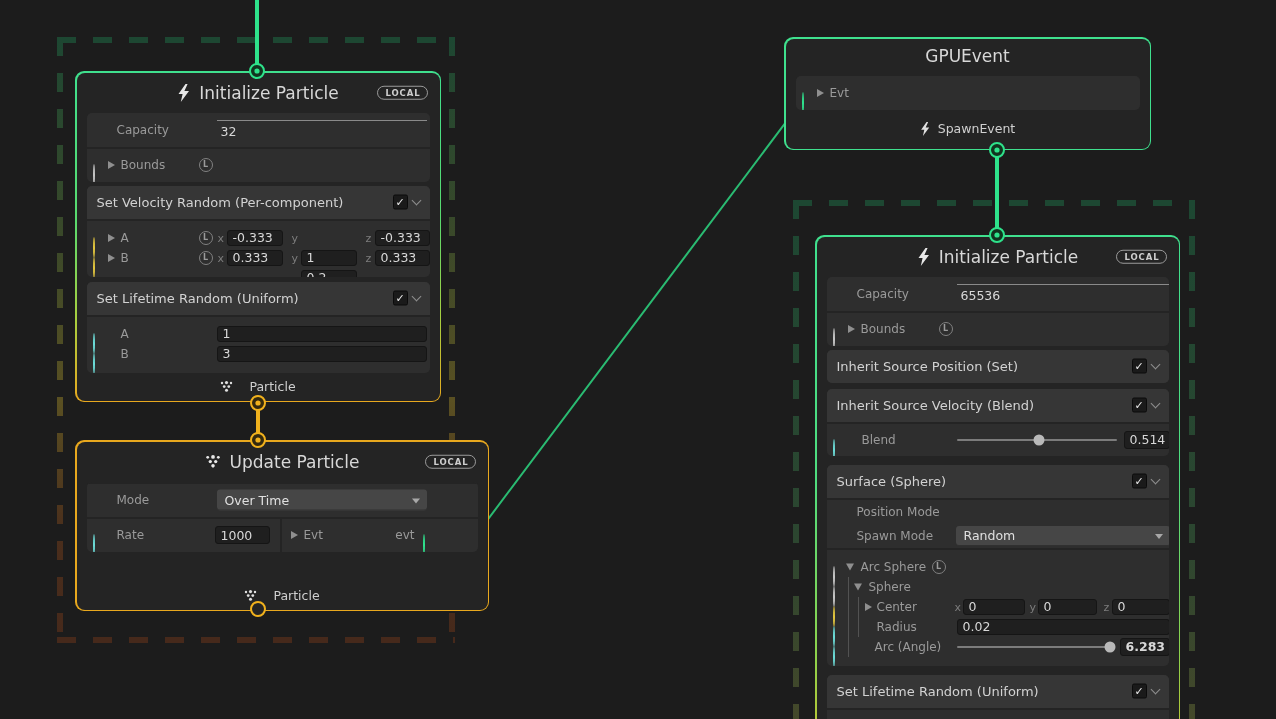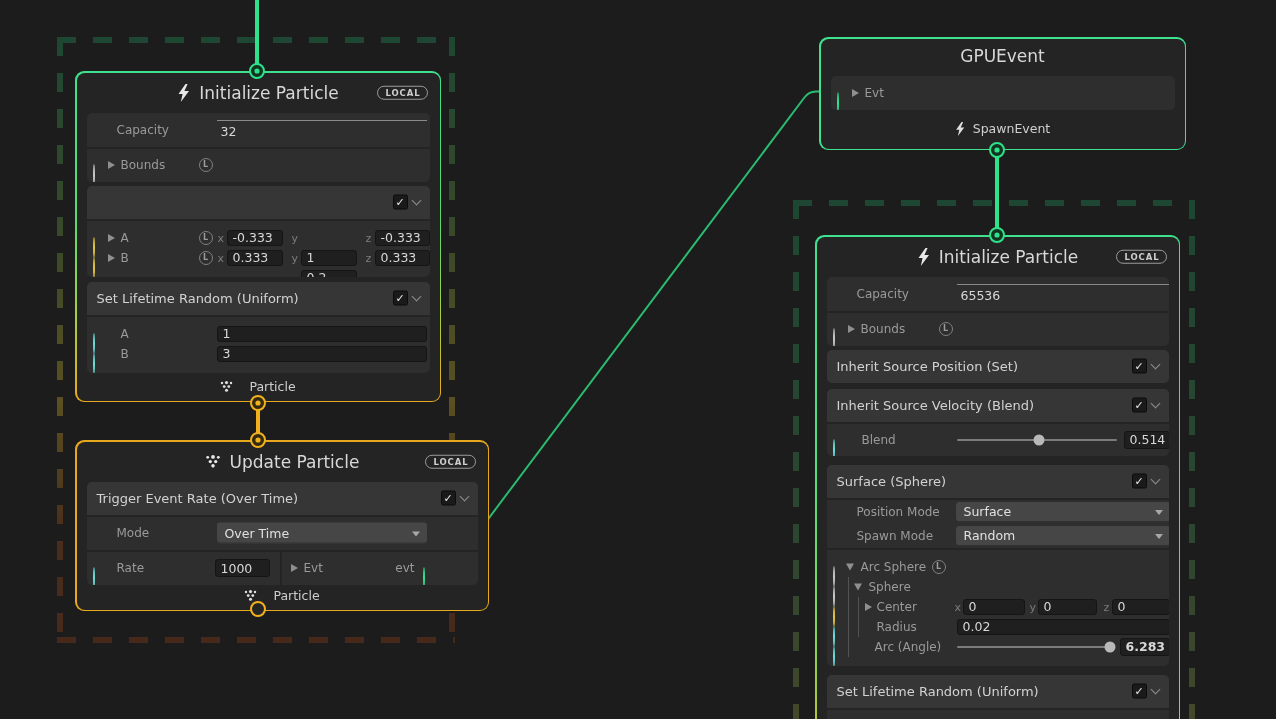--- a/index.html
+++ b/index.html
@@ -138,20 +138,21 @@
     </div>
     <div class="row srow33 sep-t">
       <span class="abs port white" style="left:6px;"></span>
       <span class="abs tri r" style="left:21px;"></span>
       <span class="abs lbl" style="left:34px;">Bounds</span>
       <span class="abs lock" style="left:112px;">L</span>
     </div>
   </div>
   <div class="block" style="margin-top:4px;">
     <div class="bheader">
+      <span>Set Velocity Random (Per-component)</span>
       <span class="checkbox"></span>
       <span class="chev"></span>
     </div>
     <div class="bbody">
       <div class="prow">
         <span class="abs port yellow" style="left:6px;"></span>
         <span class="abs tri r" style="left:21px;"></span>
         <span class="abs lbl" style="left:34px;">A</span>
         <span class="abs lock" style="left:112px;">L</span>
         <span class="abs axis" style="left:131px;">x</span>
@@ -236,25 +237,20 @@
             <circle cx="11" cy="2" r="1.2"></circle>
             <circle cx="4.2" cy="5.6" r="1.4"></circle>
             <circle cx="8.8" cy="5.6" r="1.4"></circle>
             <circle cx="6.5" cy="9.2" r="1.5"></circle>
           </g>
         </svg>
     <span>Update Particle</span>
     <span class="badge-local">LOCAL</span>
   </div>
   <div class="block">
-    <div class="bheader">
-      <span>Trigger Event Rate (Over Time)</span>
-      <span class="checkbox"></span>
-      <span class="chev"></span>
-    </div>
     <div class="row srow35 sep-t">
       <span class="abs lbl" style="left:30px;">Mode</span>
       <div class="abs dropdown" style="left:130px;width:210px;">
             <span>Over Time</span>
           </div>
     </div>
     <div class="row srow35 sep-t">
       <span class="abs port cyan" style="left:6px;"></span>
       <span class="abs lbl" style="left:30px;">Rate</span>
       <div class="abs field" style="left:128px;width:55px;">
@@ -276,21 +272,21 @@
             <circle cx="4.2" cy="5.6" r="1.4"></circle>
             <circle cx="8.8" cy="5.6" r="1.4"></circle>
             <circle cx="6.5" cy="9.2" r="1.5"></circle>
           </g>
         </svg>
     <span>Particle</span>
   </div>
  </div>
 </div>
 
-<div class="node b-green" style="left:819px;top:37px;width:367px;height:113px;">
+<div class="node b-green" style="left:784px;top:37px;width:367px;height:113px;">
  <div class="node-body">
   <div class="titlebar small">
     <span>GPUEvent</span>
   </div>
   <div class="panel" style="margin-top:3px;">
     <div class="row srow34">
       <span class="abs port green dot" style="left:6px;"></span>
       <span class="abs tri r" style="left:21px;"></span>
       <span class="abs lbl" style="left:34px;">Evt</span>
     </div>
@@ -354,23 +350,20 @@
     </div>
   </div>
   <div class="block" style="margin-top:9px;">
     <div class="bheader">
       <span>Surface (Sphere)</span>
       <span class="checkbox"></span>
       <span class="chev"></span>
     </div>
     <div class="row mrow sep-t">
       <span class="abs lbl" style="left:30px;">Position Mode</span>
-      <div class="abs dropdown" style="left:129px;width:214px;height:20px;">
-            <span>Surface</span>
-          </div>
     </div>
     <div class="row mrow">
       <span class="abs lbl" style="left:30px;">Spawn Mode</span>
       <div class="abs dropdown" style="left:129px;width:214px;height:20px;">
             <span>Random</span>
           </div>
     </div>
     <div class="bbody">
       <div class="prow">
         <span class="abs port white" style="left:6px;"></span>

